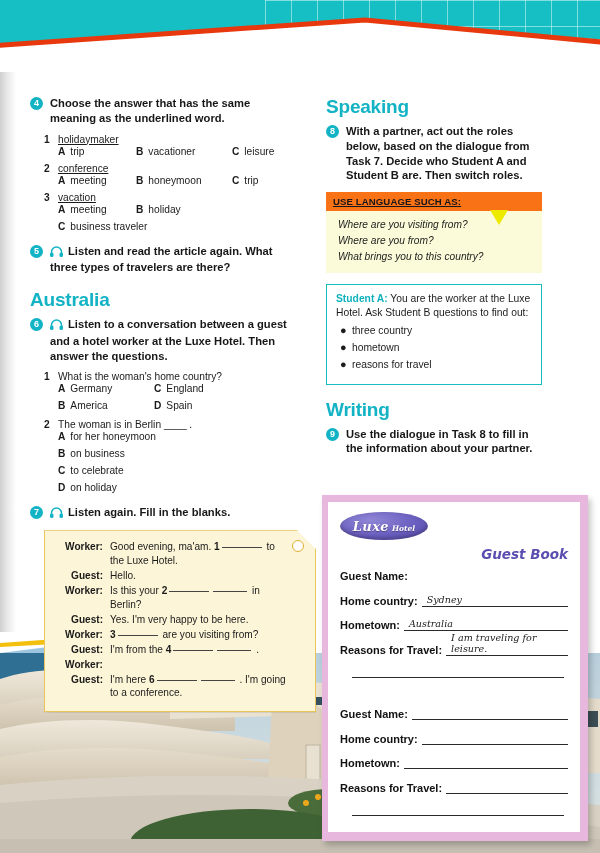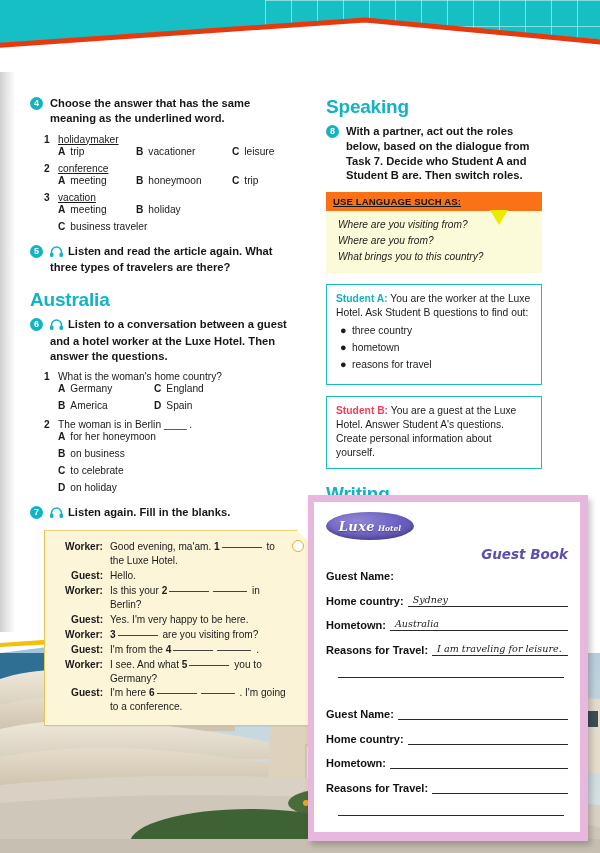--- a/index.html
+++ b/index.html
@@ -140,21 +140,21 @@
     font-size:10.3px;color:#1c1c1c;line-height:1.38;
   }
   .stA{color:#11b2bd;font-weight:bold;}
   .stB{color:#ef3f5c;font-weight:bold;}
   .bullets{margin:4px 0 0 4px;}
   .bl{display:flex;align-items:baseline;margin-bottom:3px;}
   .dot{width:12px;flex:none;font-size:11px;line-height:1;}
 
   
   .gbwrap{
-    position:absolute;left:308px;right:12px;top:495px;
+    position:absolute;left:322px;right:12px;top:495px;
     background:#e7b7dd;
     padding:7px 8px 9px 6px;
     box-shadow:3px 4px 6px rgba(0,0,0,.22);
   }
   .gbcard{background:#fff;padding:10px 12px 14px 12px;}
   .logo{
     width:88px;height:28px;border-radius:50%;
     background:radial-gradient(ellipse at 35% 30%,#8f86d6 0%,#6a5fc0 55%,#564aa8 100%);
     display:flex;align-items:center;justify-content:center;
     box-shadow:inset 0 -2px 4px rgba(0,0,0,.25);
@@ -471,21 +471,20 @@
         <span class="say"><span class="nb">3</span><span class="fill"></span> <span>are you visiting from?</span></span>
       </div>
 
       <div class="dline">
         <span class="who">Guest:</span>
         <span class="say"><span>I'm from the</span> <span class="nb">4</span><span class="fill"></span><span class="fill sm"></span> <span>.</span></span>
       </div>
 
       <div class="dline">
         <span class="who">Worker:</span>
-        <span class="say"><span>I see. And what</span> <span class="nb">5</span><span class="fill"></span> <span>you to</span> <span>Germany?</span></span>
       </div>
 
       <div class="dline">
         <span class="who">Guest:</span>
         <span class="say"><span>I'm here</span> <span class="nb">6</span><span class="fill"></span><span class="fill sm"></span> <span>. I'm</span> <span>going to a conference.</span></span>
       </div>
     </div>
   </div>
 
   <div class="col colR">
@@ -519,24 +518,20 @@
             <span class="dot">●</span>
             <span>hometown</span>
           </div>
         <div class="bl">
             <span class="dot">●</span>
             <span>reasons for travel</span>
           </div>
       </div>
     </div>
 
-    <div class="stbox">
-      <span class="stB">Student B:</span>
-      <span>You are a guest at the Luxe Hotel. Answer Student A's questions. Create personal information about yourself.</span>
-    </div>
 
     <div class="sect-head">Writing</div>
 
     <div class="task">
       <div class="badge">9</div>
       <div class="task-text">Use the dialogue in Task 8 to fill in the information about your partner.</div>
     </div>
   </div>
 
   <div class="gbwrap">

